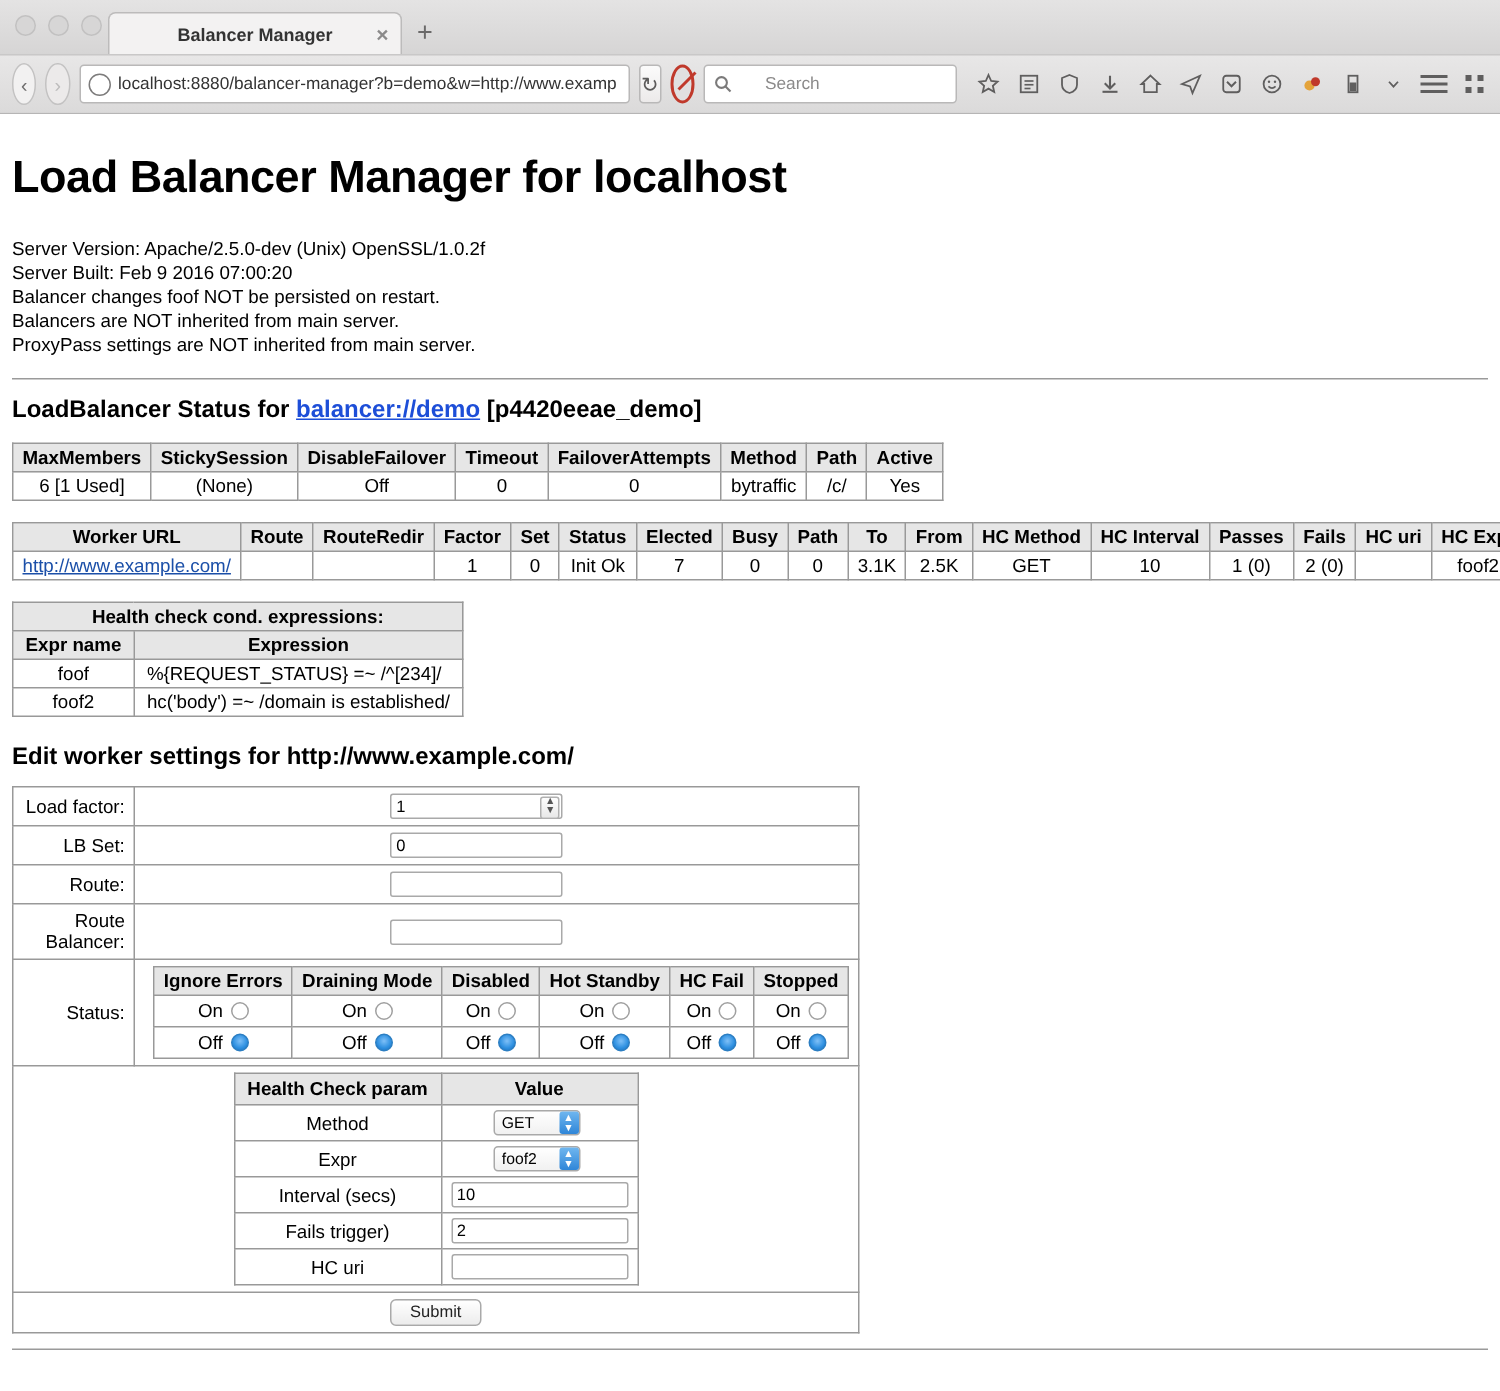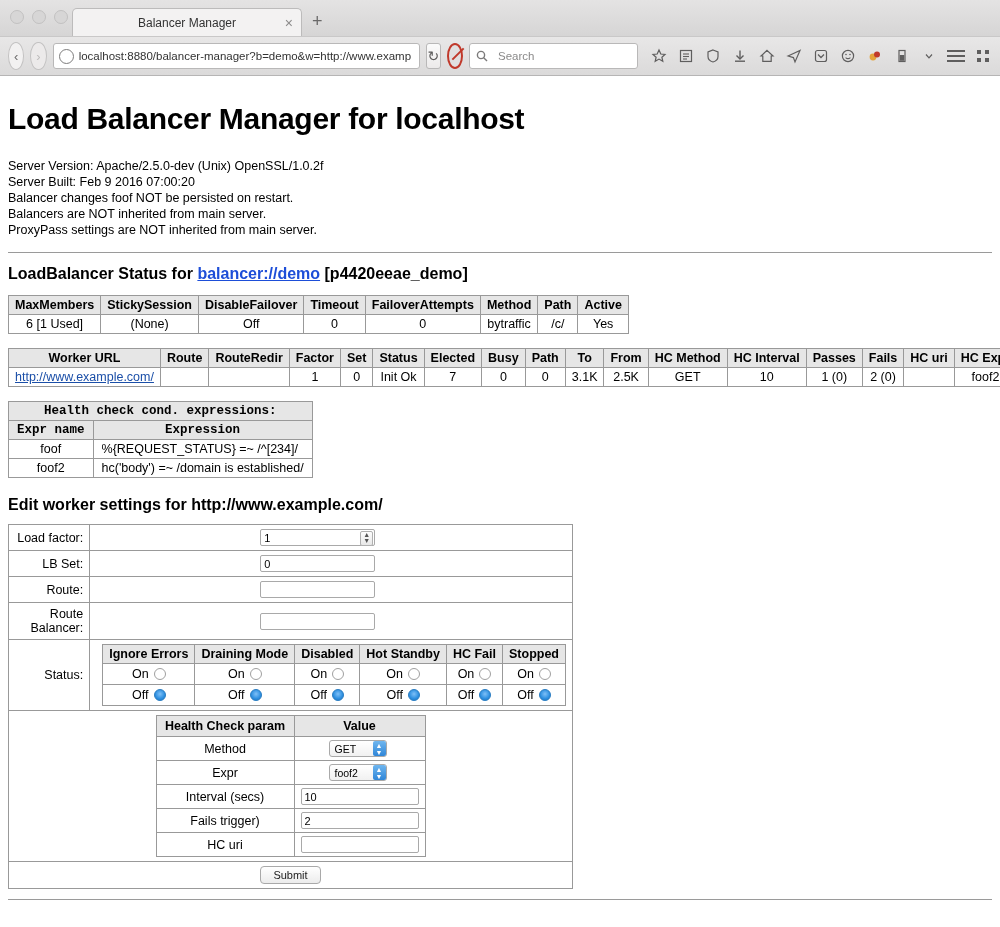--- a/index.html
+++ b/index.html
@@ -41,32 +41,33 @@
     border: 1px solid #c2c1c1;
   }
   .tabstrip {
     display: flex;
     align-items: flex-end;
     margin-left: 72px;
     height: 36px;
   }
   .tab {
     position: relative;
-    width: 230px;
+    width: 196px;
     height: 28px;
     line-height: 28px;
     background: #f3f2f2;
     border: 1px solid #bcbbbb;
     border-bottom: none;
     border-top-left-radius: 5px;
     border-top-right-radius: 5px;
     text-align: center;
     font-size: 12px;
     color: #333;
     box-sizing: border-box;
+    font-weight: bold;
   }
   .tab .tab-close {
     position: absolute;
     right: 8px; top: 0;
     font-size: 14px;
     color: #8b8a8a;
     line-height: 28px;
     cursor: default;
   }
   .newtab {
@@ -147,21 +148,21 @@
   }
   .searchbar {
     flex: 0 0 155px;
     height: 24px;
     background: #fff;
     border: 1px solid #b9b8b8;
     border-radius: 3px;
     display: flex;
     align-items: center;
     padding: 0 6px;
-    gap: 10px;
+    gap: 22px;
     font-size: 11.5px;
     color: #8b8a8a;
   }
   .toolicons { display:flex; align-items:center; gap: 9px; margin-left: 6px; }
   .ticon { width: 18px; height: 18px; color: #5f5e5e; display:flex; align-items:center; justify-content:center; font-size: 14px; }
   .ticon svg { display:block; }
   .menu-lines { display:flex; flex-direction:column; gap:3px; }
   .menu-lines i { display:block; width:18px; height:2px; background:#5f5e5e; }
 
   
@@ -222,21 +223,21 @@
   table.hc {
     border-collapse: collapse;
     font-family: "Liberation Sans", sans-serif;
     font-size: 12.5px;
     margin-bottom: 18px;
   }
   table.hc th, table.hc td {
     border: 1px solid #999;
     padding: 2px 8px;
   }
-  table.hc th { background: #e6e6e6; font-weight: bold; text-align:center;font-family:Liberation Mono, monospace;}
+  table.hc th { background: #e6e6e6; font-weight: bold; text-align:center;}
   table.hc td.name { text-align:center; }
   table.hc td.expr { text-align:left; }
 
   h3.editworker {
     font-family: "Liberation Sans", sans-serif;
     font-size: 16px;
     margin: 18px 0 10px 0;
   }
 
   

